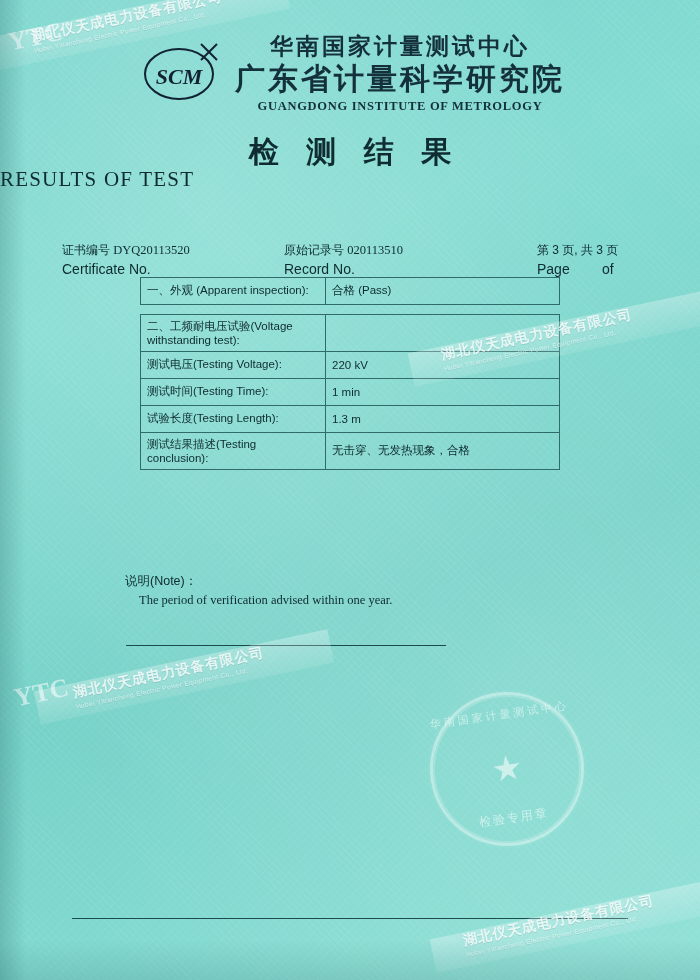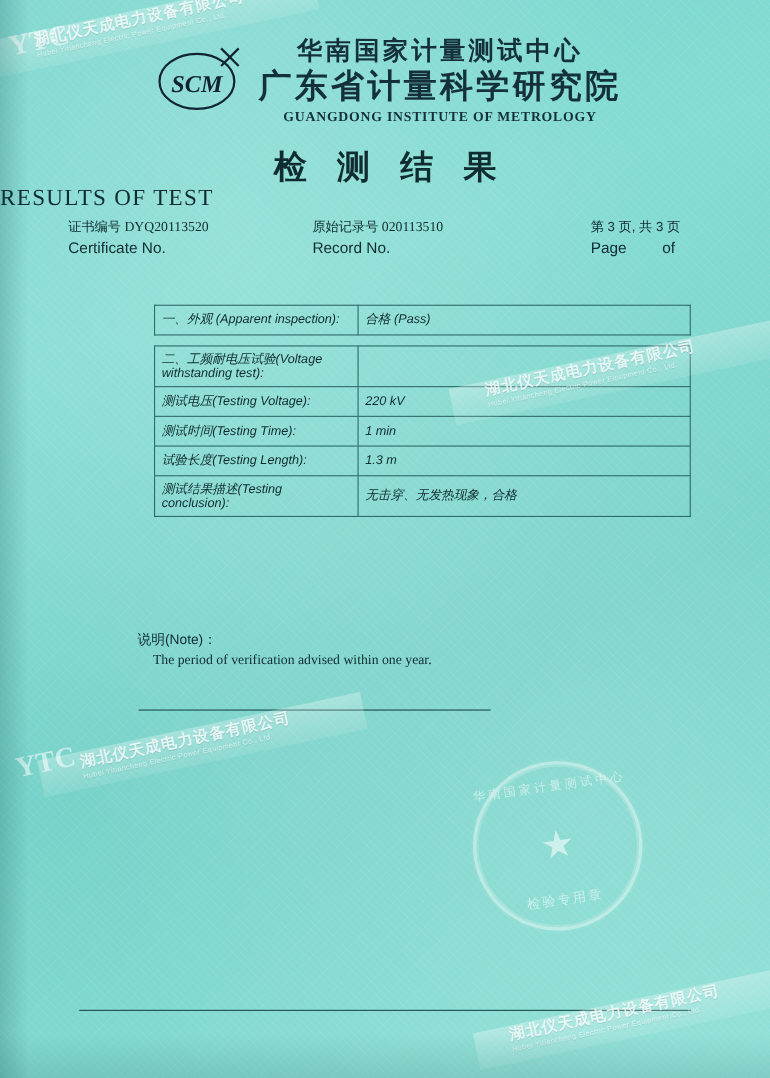--- a/index.html
+++ b/index.html
@@ -121,37 +121,36 @@
   .meta {
     position: absolute;
     top: 198px;
     left: 62px;
     right: 48px;
     height: 34px;
     font-size: 12.5px;
     color: #0e2b31;
   }
   .meta-col { position: absolute; }
-  .meta-col .line1 { white-space: nowrap; }
+  .meta-col .line1 { white-space: nowrap; margin-top: 44px; }
   .meta-col .line2 { white-space: nowrap; margin-top: 2px; }
   .meta-label-cn { font-family: "Liberation Sans", sans-serif; font-size: 12px; }
   .meta-value { font-family: "Liberation Serif", serif; font-size: 12.5px; }
   .meta-label-en { font-family: Liberation Sans, sans-serif; font-size: 14px; }
   .meta-c1 { left: 0; }
   .meta-c2 { left: 222px; }
   .meta-c3 { left: 475px; }
   .page-gap { display:inline-block; width: 26px; }
 
   
   .table-wrap {
     position: absolute;
     left: 140px;
     top: 277px;
-    width: 488px;
-    font-style: italic;
+    width: 420px;
   }
   table.results {
     width: 100%;
     border-collapse: collapse;
     font-size: 11.5px;
     color: #0e2b31;
   }
   table.results td {
     border: 1px solid #2e6b6a;
     padding: 4px 6px 5px 6px;

